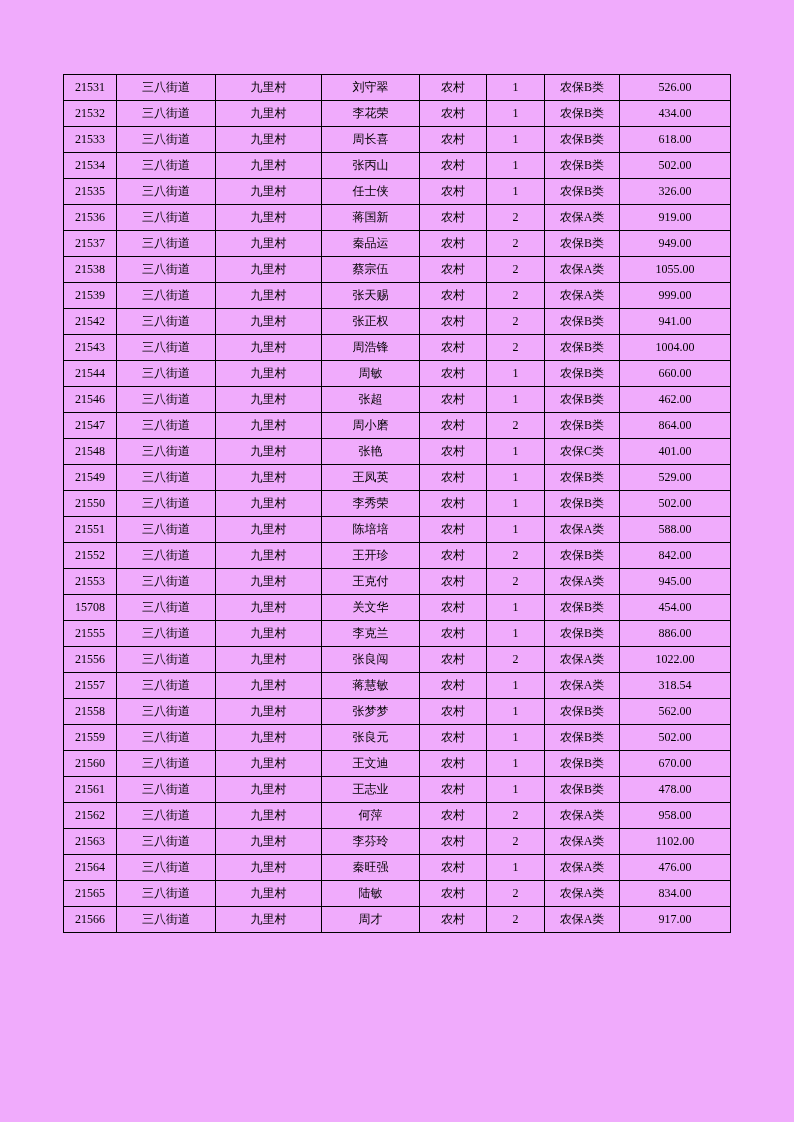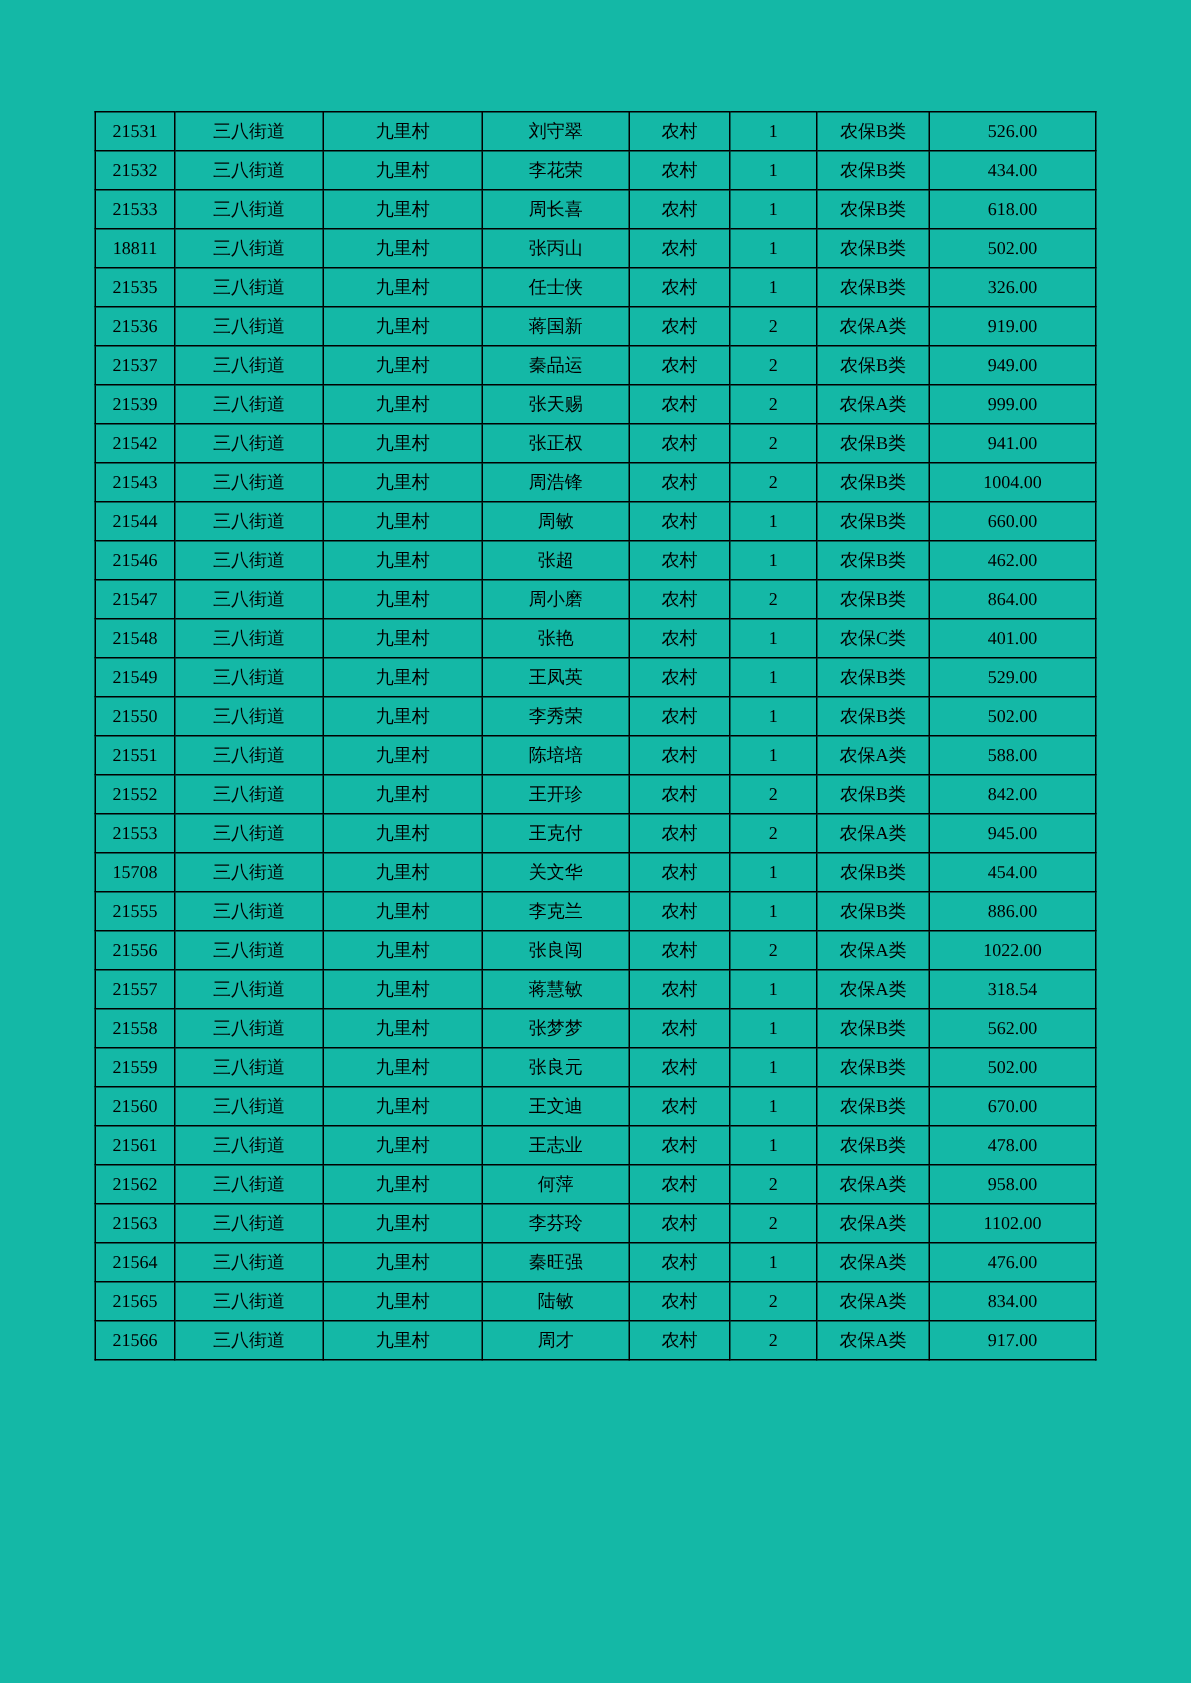--- a/index.html
+++ b/index.html
@@ -4,21 +4,21 @@
 <style>
   html, body {
     margin: 0;
     padding: 0;
     background: #ffffff;
   }
   .page {
     position: relative;
     width: 794px;
     height: 1122px;
-    background: #14b8a6;
+    background: #f0abfc;
     overflow: hidden;
     font-family: "Liberation Serif", "DejaVu Serif", serif;
     color: #000000;
   }
   table.data-table {
     position: absolute;
     left: 63px;
     top: 74px;
     border-collapse: collapse;
     table-layout: fixed;
@@ -83,21 +83,21 @@
           <td>21533</td>
           <td>三八街道</td>
           <td>九里村</td>
           <td>周长喜</td>
           <td>农村</td>
           <td>1</td>
           <td>农保B类</td>
           <td>618.00</td>
         </tr>
         <tr>
-          <td>18811</td>
+          <td>21534</td>
           <td>三八街道</td>
           <td>九里村</td>
           <td>张丙山</td>
           <td>农村</td>
           <td>1</td>
           <td>农保B类</td>
           <td>502.00</td>
         </tr>
         <tr>
           <td>21535</td>
@@ -121,20 +121,30 @@
         </tr>
         <tr>
           <td>21537</td>
           <td>三八街道</td>
           <td>九里村</td>
           <td>秦品运</td>
           <td>农村</td>
           <td>2</td>
           <td>农保B类</td>
           <td>949.00</td>
+        </tr>
+        <tr>
+          <td>21538</td>
+          <td>三八街道</td>
+          <td>九里村</td>
+          <td>蔡宗伍</td>
+          <td>农村</td>
+          <td>2</td>
+          <td>农保A类</td>
+          <td>1055.00</td>
         </tr>
         <tr>
           <td>21539</td>
           <td>三八街道</td>
           <td>九里村</td>
           <td>张天赐</td>
           <td>农村</td>
           <td>2</td>
           <td>农保A类</td>
           <td>999.00</td>

